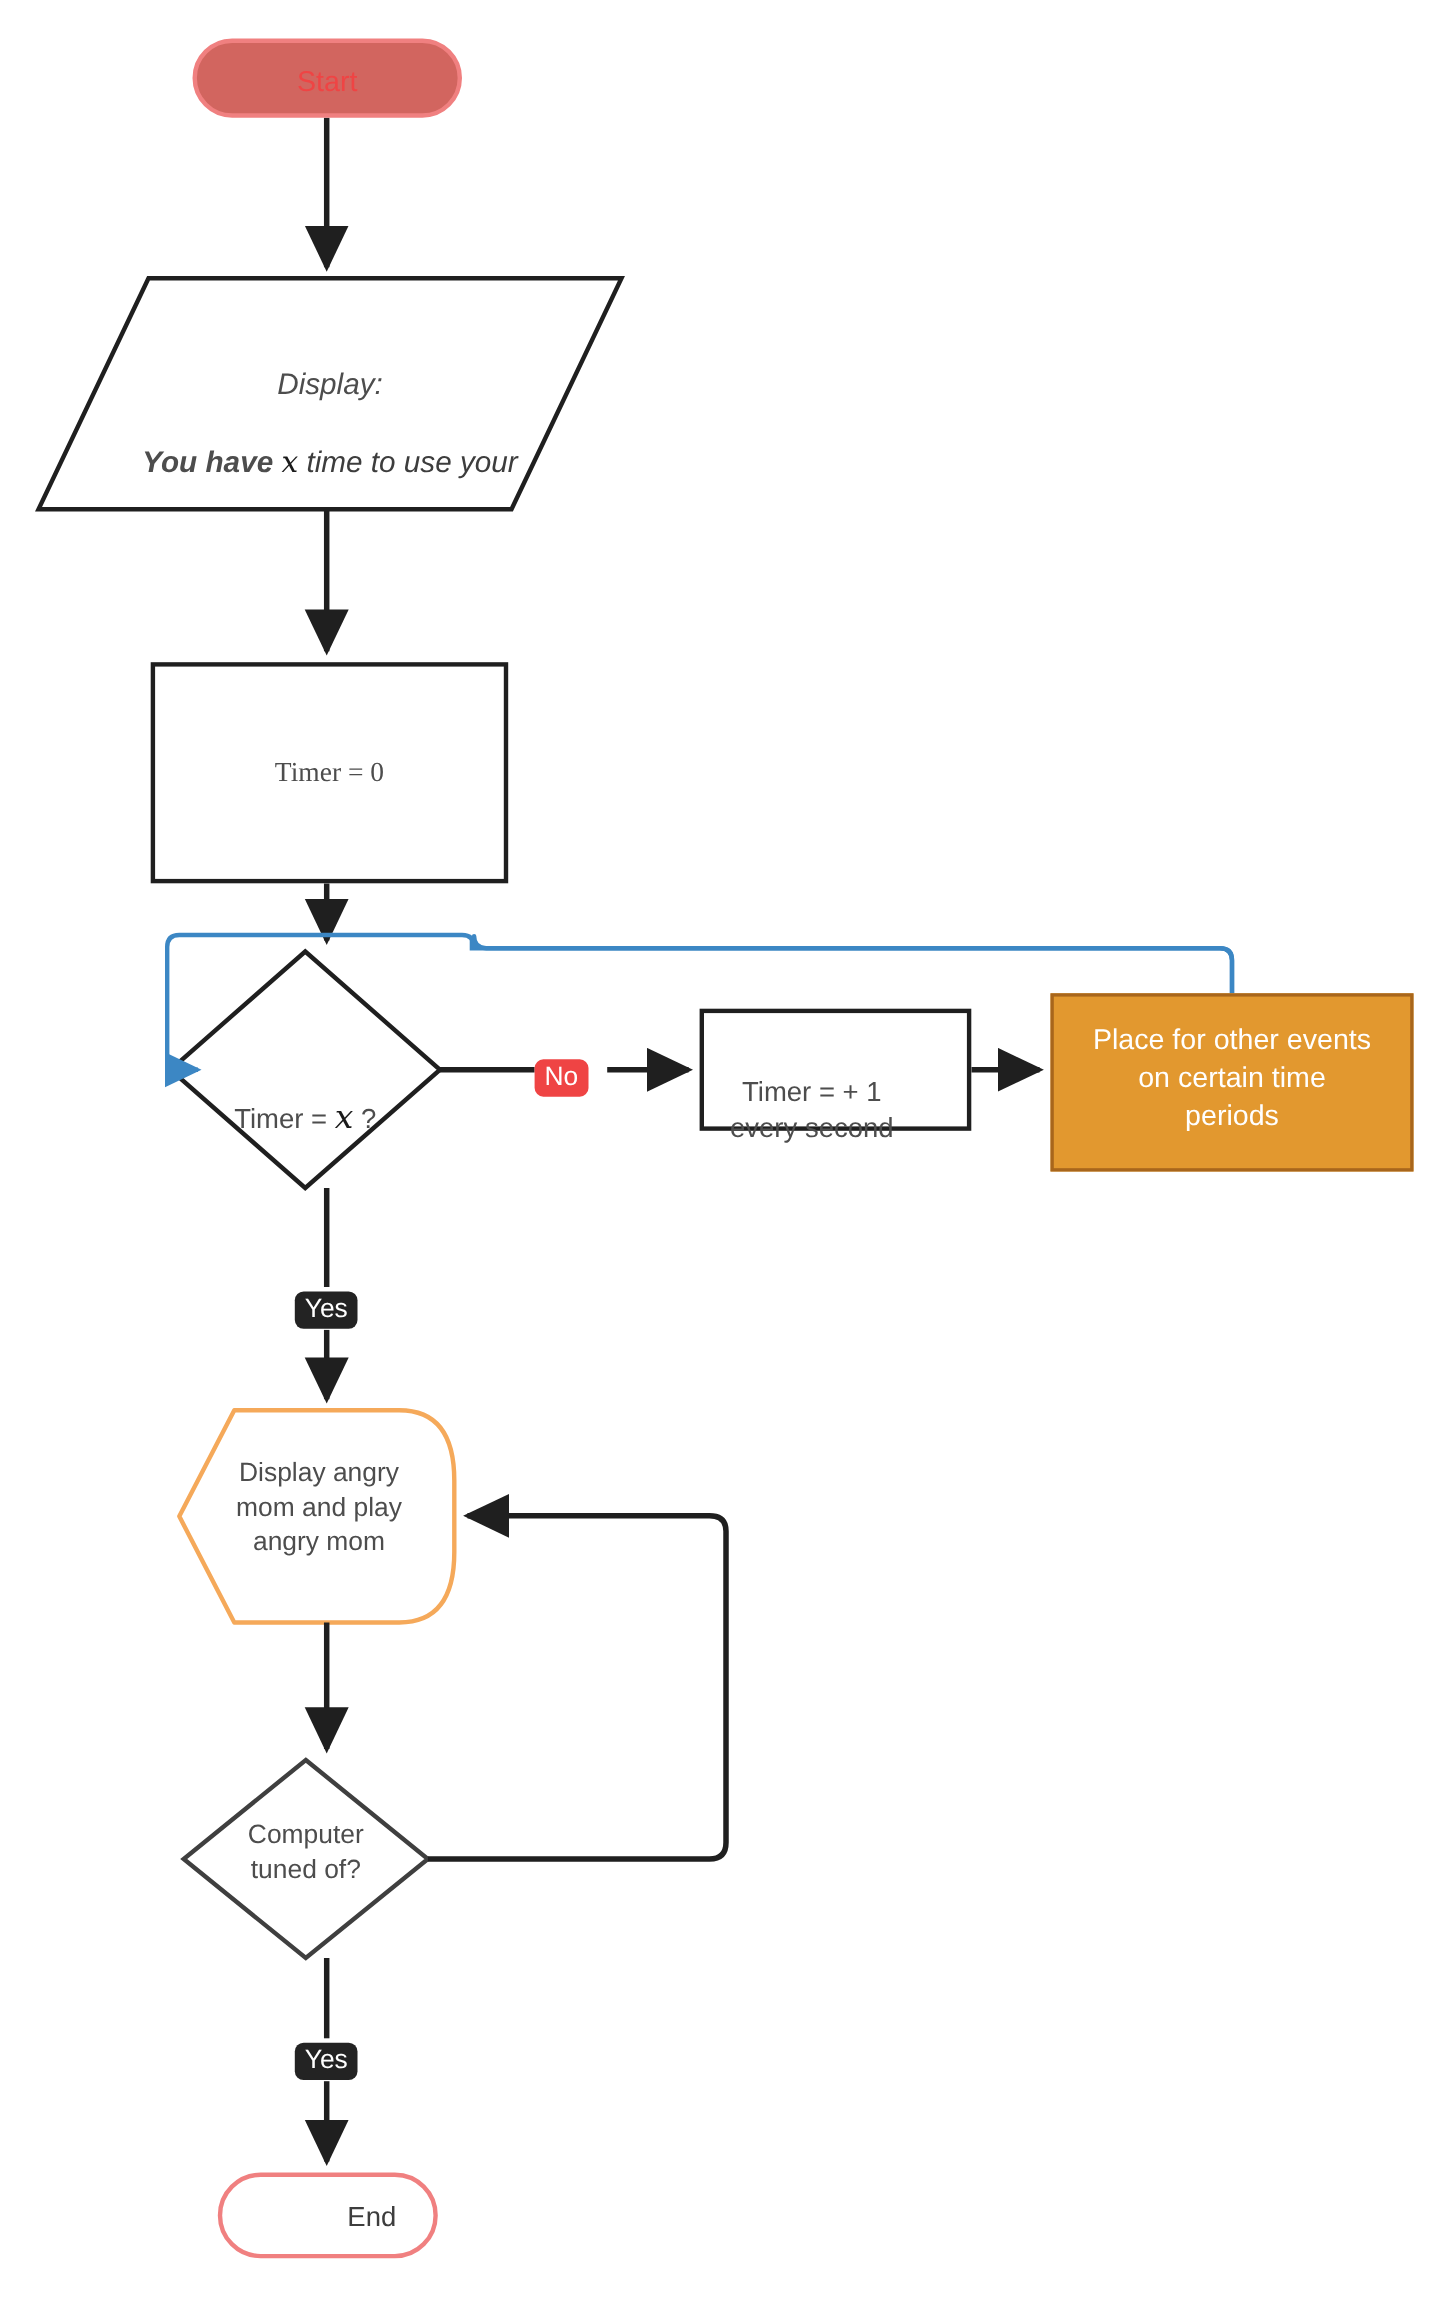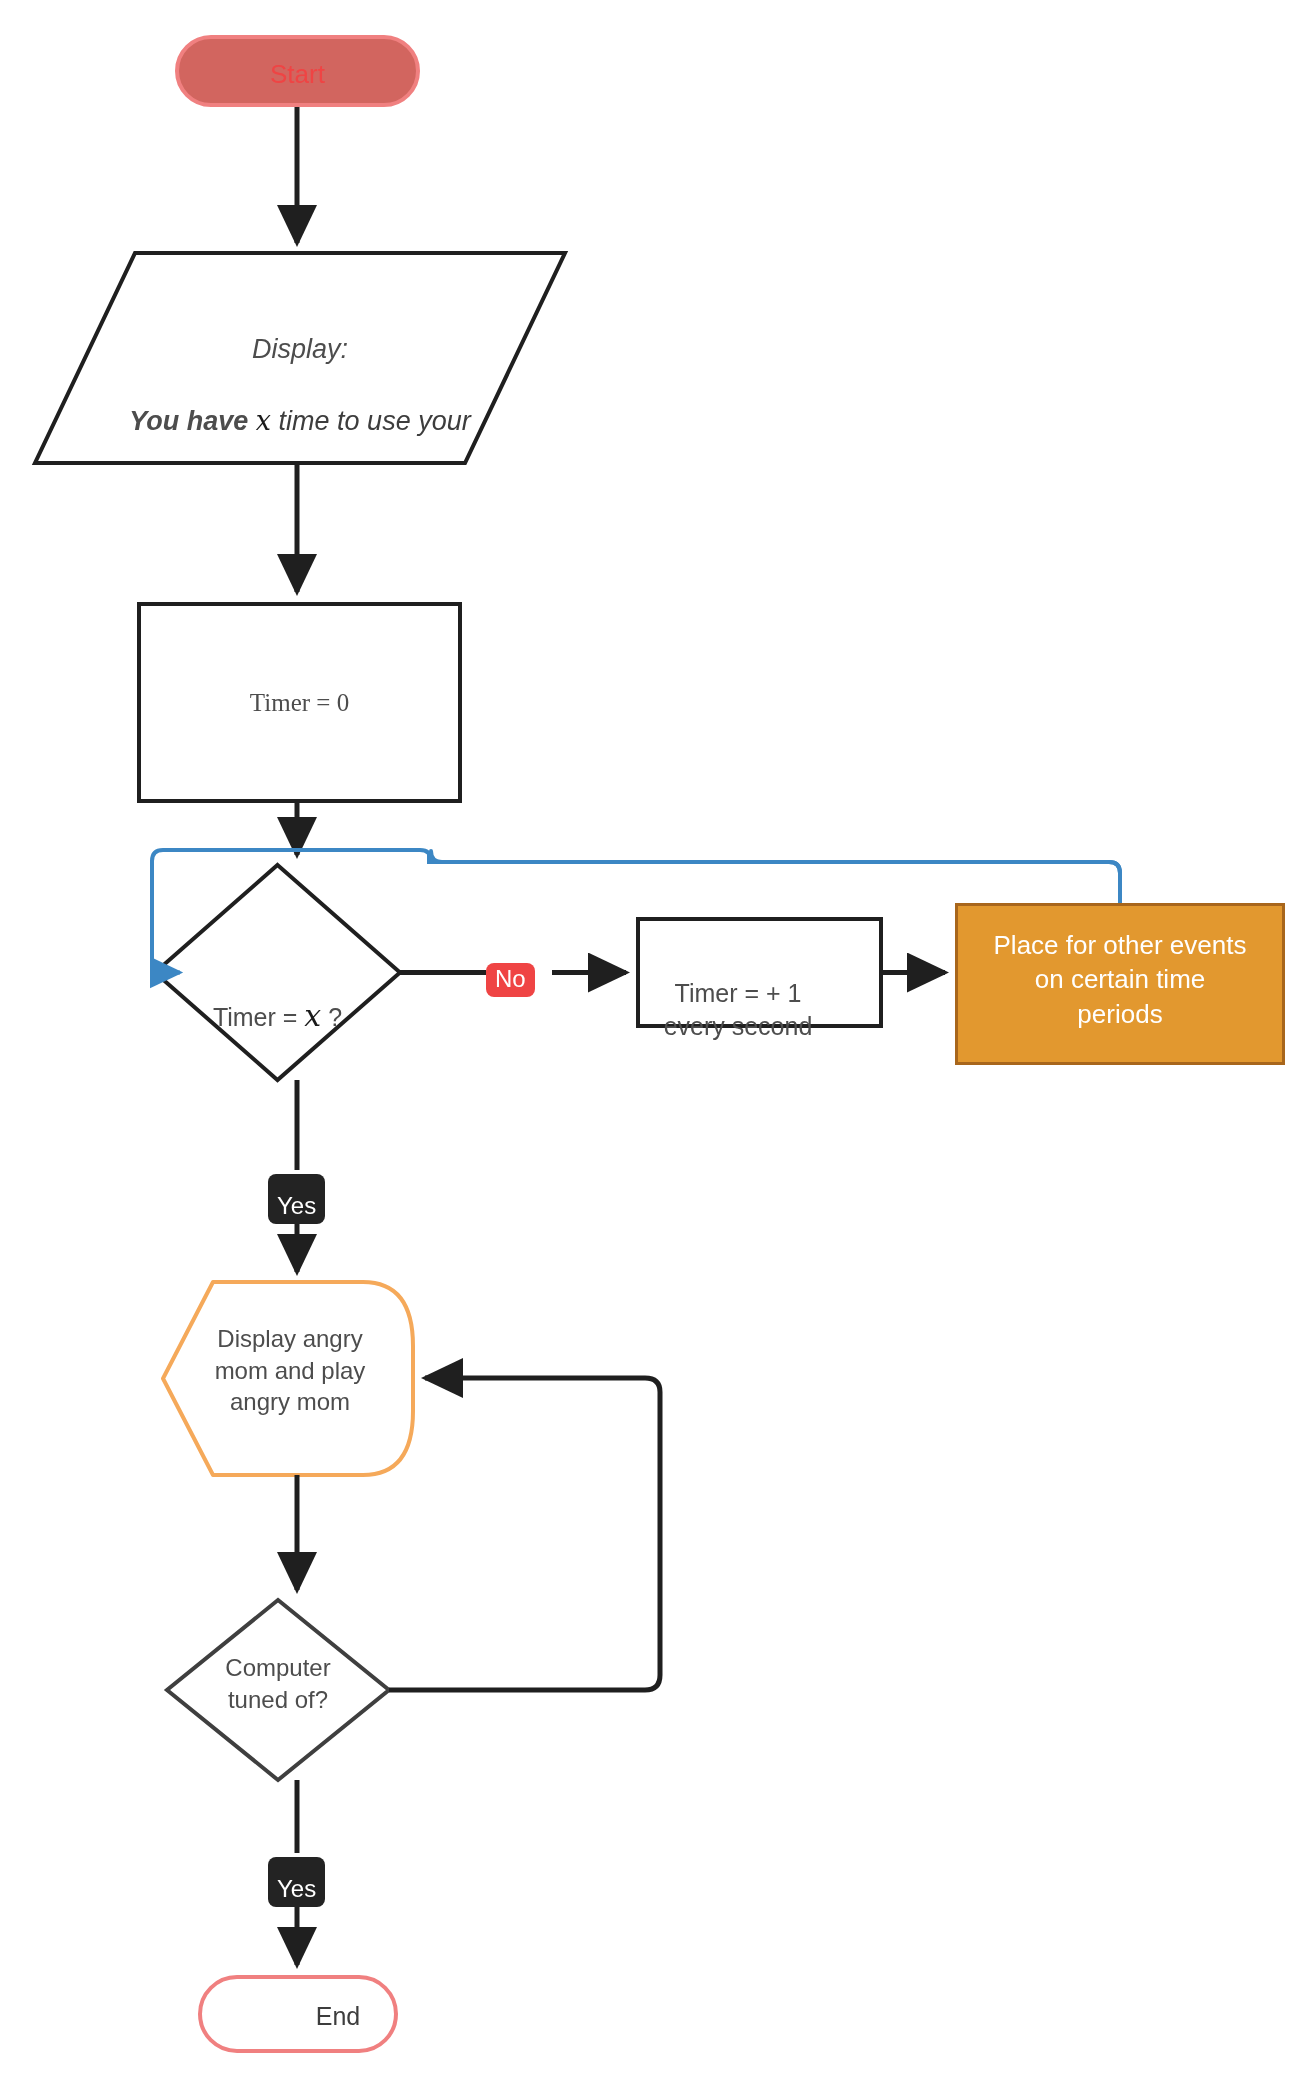--- a/index.html
+++ b/index.html
@@ -137,21 +137,21 @@
     font-size: 26px;
     color: #ffffff;
   }
 
   
   .yes-badge {
     position: absolute;
     background: #232323;
     color: #ffffff;
     font-size: 24px;
-    padding: 20px 9px 6px 9px;
+    padding: 4px 9px 6px 9px;
     border-radius: 8px;
     line-height: 1;
   }
   #yes-badge-1 { left: 268px; top: 1174px; }
   #yes-badge-2 { left: 268px; top: 1857px; }
 
   
   #angry-mom-node {
     position: absolute;
     left: 163px; top: 1282px;

